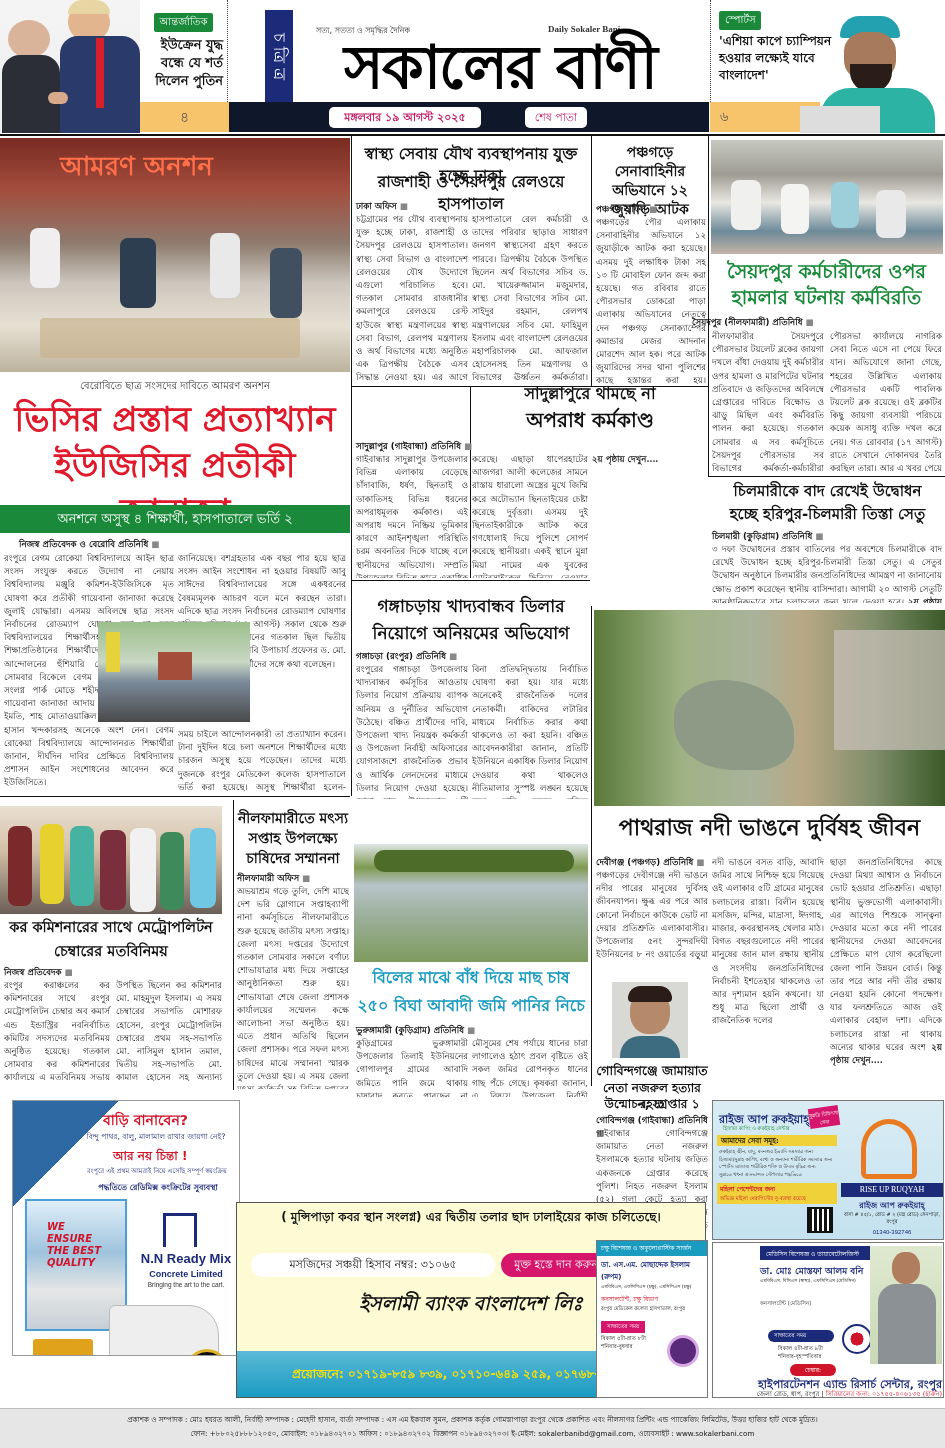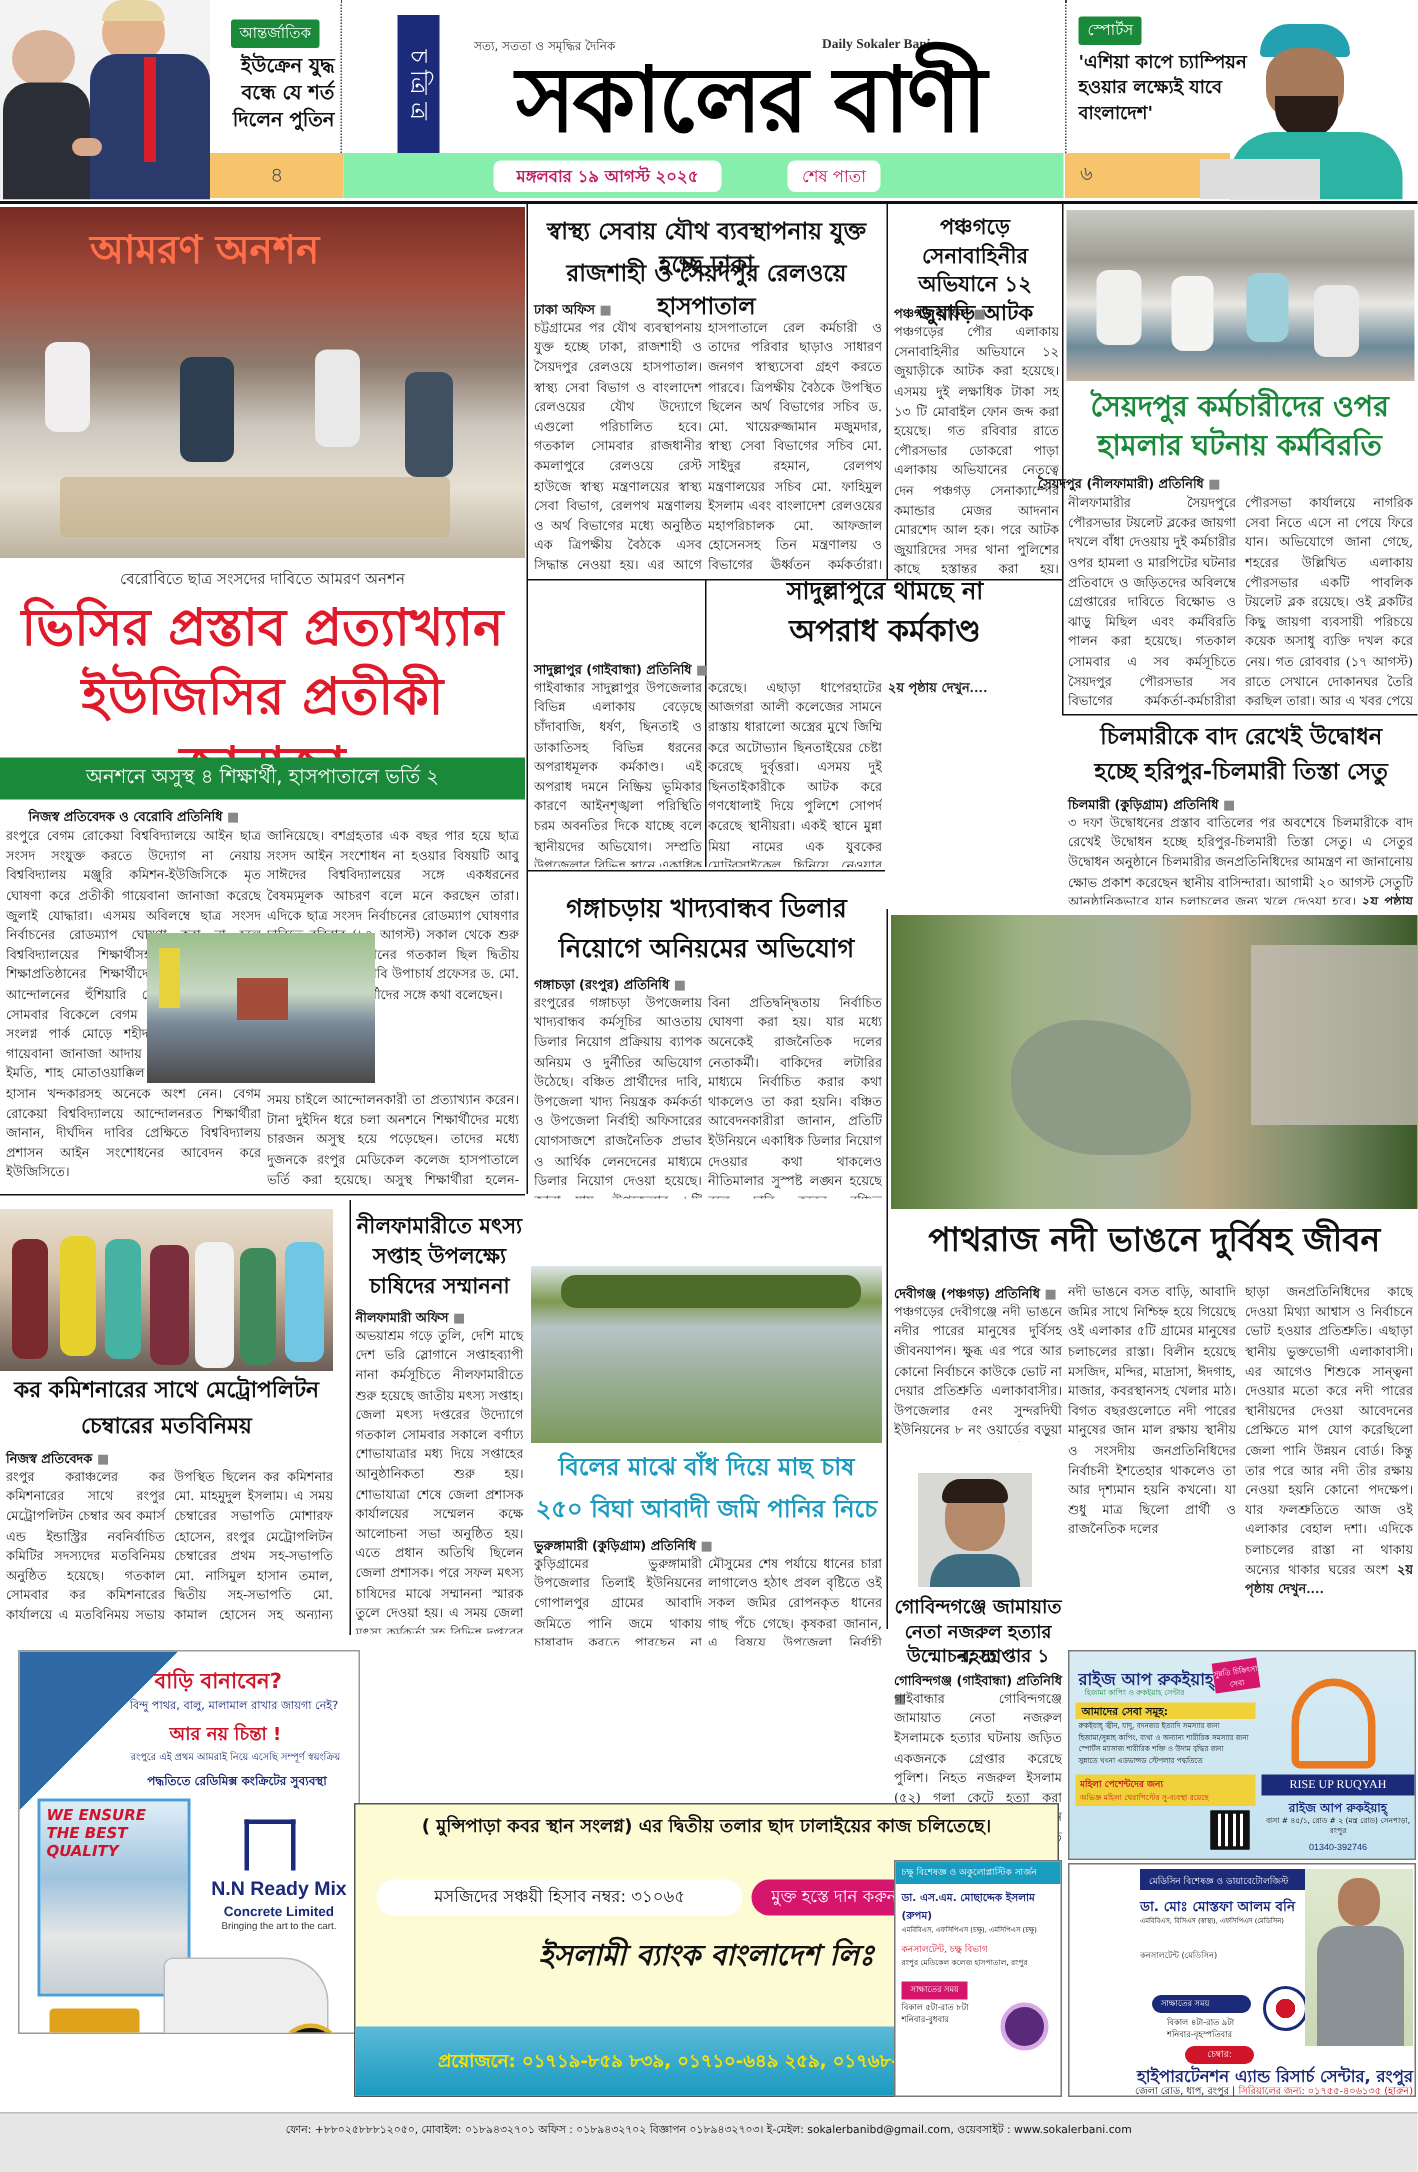--- a/index.html
+++ b/index.html
@@ -28,21 +28,21 @@
 </div>
 <div class="abs" style="left:140px;top:0;width:88px;height:102px;border-right:1px dotted #444;text-align:center;padding-top:10px">
   <span class="tag">আন্তর্জাতিক</span>
   <div style="font-size:13px;font-weight:bold;line-height:18px;margin-top:4px;padding:0 4px;text-align:right">ইউক্রেন যুদ্ধ বন্ধে যে শর্ত দিলেন পুতিন</div>
 </div>
 <div class="abs" style="left:140px;top:102px;width:89px;height:30px;background:#f7c46c;font-size:14px;text-align:center;line-height:30px;color:#555">৪</div>
 <div class="abs" style="left:265px;top:10px;width:28px;height:92px;background:#1c2a7a;color:#fff;font-size:16px;writing-mode:vertical-rl;text-align:center;line-height:28px"><span>চ ত্ৰি ত্ৰ</span></div>
 <div class="abs" style="left:316px;top:24px;font-size:8px;color:#333">সত্য, সততা ও সমৃদ্ধির দৈনিক</div>
 <div class="abs" style="left:548px;top:24px;font-size:9px;font-weight:bold;color:#333;font-family:'Liberation Serif',serif">Daily Sokaler Bani</div>
 <div class="abs" style="left:300px;top:32px;width:400px;font-size:60px;font-weight:bold;line-height:70px;letter-spacing:-2px;color:#000;font-family:'DejaVu Sans',sans-serif;text-align:center">সকালের বাণী</div>
-<div class="abs" style="left:229px;top:102px;width:480px;height:30px;background:#86efac">
+<div class="abs" style="left:229px;top:102px;width:480px;height:30px;background:#0f172a">
   <div style="position:absolute;left:100px;top:5px;width:152px;height:21px;background:#fff;border-radius:5px;color:#c21e66;font-size:11px;font-weight:bold;text-align:center;line-height:21px">মঙ্গলবার ১৯ আগস্ট ২০২৫</div>
   <div style="position:absolute;left:296px;top:5px;width:62px;height:21px;background:#fff;border-radius:5px;color:#c21e66;font-size:11px;text-align:center;line-height:21px">শেষ পাতা</div>
 </div>
 <div class="abs" style="left:710px;top:0;width:105px;height:102px;border-left:1px dotted #444;padding:8px 0 0 8px">
   <span class="tag">স্পোর্টস</span>
   <div style="font-size:12px;font-weight:bold;line-height:17px;margin-top:3px;width:120px">'এশিয়া কাপে চ্যাম্পিয়ন হওয়ার লক্ষ্যেই যাবে বাংলাদেশ'</div>
 </div>
 <div class="abs" style="left:710px;top:102px;width:110px;height:30px;background:#f7c46c;font-size:13px;line-height:30px;padding-left:10px;color:#555">৬</div>
 <div class="photo" style="left:800px;top:6px;width:145px;height:127px">
   <div class="abs" style="left:40px;top:10px;width:60px;height:22px;background:#24a1b0;border-radius:28px 28px 4px 4px"></div>
@@ -197,21 +197,21 @@
   </div>
 <div class="abs body-text" style="left:596px;top:1127px;width:112px;height:104px"><span>গাইবান্ধার গোবিন্দগঞ্জে জামায়াত নেতা নজরুল ইসলামকে হত্যার ঘটনায় জড়িত একজনকে গ্রেপ্তার করেছে পুলিশ। নিহত নজরুল ইসলাম (৫২) গলা কেটে হত্যা করা হয়েছিল। ঘটনার রহস্য উন্মোচন করেছে থানা পুলিশ। গ্রেপ্তারকৃত ব্যক্তিকে আদালতে সোপর্দ করা হয়েছে।</span> </div>
 
 <div class="abs" style="left:12px;top:1100px;width:228px;height:256px;border:1px solid #999;background:linear-gradient(135deg,#2f69a3 0%,#2f69a3 22%,#fff 22%);overflow:hidden">
   <div class="abs" style="left:90px;top:8px;font-size:14px;font-weight:bold;color:#d0142a">বাড়ি বানাবেন?</div>
   <div class="abs" style="left:60px;top:30px;width:166px;font-size:7.5px;color:#1c2a7a;text-align:center">বিন্দু পাথর, বালু, মালামাল রাখার জায়গা নেই?</div>
   <div class="abs" style="left:100px;top:46px;font-size:12px;font-weight:bold;color:#d0142a">আর নয় চিন্তা !</div>
   <div class="abs" style="left:62px;top:65px;width:164px;font-size:6.5px;color:#1c2a7a;text-align:center">রংপুরে এই প্রথম আমরাই নিয়ে এসেছি সম্পূর্ণ স্বয়ংক্রিয়</div>
   <div class="abs" style="left:70px;top:80px;width:150px;font-size:8px;font-weight:bold;color:#1c2a7a;text-align:center">পদ্ধতিতে রেডিমিক্স কংক্রিটের সুব্যবস্থা</div>
   <div class="abs" style="left:12px;top:98px;width:102px;height:132px;border:2px solid #4c9fd6;background:linear-gradient(180deg,#dfeef8 0%,#9fc3dd 40%,#e6e6e6 70%,#c6cfd6 100%)">
-    <div style="font-size:10px;font-weight:bold;font-style:italic;color:#d0142a;padding:4px;line-height:12px">WE ENSURE THE BEST QUALITY</div>
+    <div style="font-size:10px;font-weight:bold;font-style:italic;color:#d0142a;padding:20px;line-height:12px">WE ENSURE THE BEST QUALITY</div>
   </div>
   <div class="abs" style="left:150px;top:112px;width:34px;height:34px;border:3px solid #1c2a7a;border-bottom:none"></div>
   <div class="abs" style="left:118px;top:150px;width:110px;text-align:center;font-size:13px;font-weight:bold;color:#1c2a7a;font-family:'Liberation Sans',sans-serif">N.N Ready Mix</div>
   <div class="abs" style="left:118px;top:168px;width:110px;text-align:center;font-size:9px;font-weight:bold;color:#1c2a7a;font-family:'Liberation Sans',sans-serif">Concrete Limited</div>
   <div class="abs" style="left:118px;top:180px;width:110px;text-align:center;font-size:6.5px;color:#333;font-family:'Liberation Sans',sans-serif">Bringing the art to the cart.</div>
   <div class="abs" style="left:96px;top:204px;width:110px;height:54px;background:#eeeeee;border-radius:6px 30px 6px 6px;border:1px solid #bbb"></div>
   <div class="abs" style="left:20px;top:238px;width:60px;height:20px;background:#e0a21a;border-radius:3px"></div>
   <div class="abs" style="left:172px;top:248px;width:44px;height:44px;border-radius:50%;background:#111;border:3px solid #e0b227;color:#fff;font-size:9px;font-weight:bold;text-align:center;line-height:38px"><span>100%</span></div>
   <div class="abs" style="left:0;top:268px;width:170px;height:30px;background:#111;color:#fff;font-size:7px;padding:2px 6px;line-height:9px;font-family:'Liberation Sans',sans-serif">
     <div>01716-921295,01713-737863</div>
@@ -273,14 +273,15 @@
   <div class="abs" style="left:22px;top:6px;width:28px;height:32px;border-radius:45%;background:#b07e5e"></div>
   <div class="abs" style="left:8px;top:38px;width:58px;height:80px;background:#8c9196;border-radius:18px 18px 0 0"></div>
 </div>
 <div class="abs" style="left:790px;top:1364px;width:46px;height:12px;background:#d0142a;color:#fff;font-size:6px;text-align:center;border-radius:6px;line-height:12px">চেম্বার:</div>
 <div class="abs" style="left:600px;top:1376px;width:342px;text-align:right;font-size:11px;font-weight:bold;color:#1c2a7a">হাইপারটেনশন এ্যান্ড রিসার্চ সেন্টার, রংপুর</div>
 <div class="abs" style="left:600px;top:1389px;width:342px;text-align:right;font-size:6.5px">
   <span>জেলা রোড, ধাপ, রংপুর</span> | <span style="color:#d0142a">সিরিয়ালের জন্য: ০১৭৫৫-৪০৬১৩৫ (হারুন)</span>
 </div>
 
 <div class="abs" style="left:0;top:1408px;width:945px;height:40px;background:#e6e6e6;border-top:1px solid #bbb;text-align:center;padding-top:4px">
+  <div style="font-size:7.2px;color:#111;line-height:14px;white-space:nowrap;overflow:hidden">প্রকাশক ও সম্পাদক : মোঃ হযরত আলী, নির্বাহী সম্পাদক : মেহেদী হাসান, বার্তা সম্পাদক : এস এম ইকবাল সুমন, প্রকাশক কর্তৃক গোমস্তাপাড়া রংপুর থেকে প্রকাশিত এবং নীলসাগর প্রিন্টিং এন্ড প্যাকেজিং লিমিটেড, উত্তর হাজির হাট থেকে মুদ্রিত।</div>
   <div style="font-size:7.2px;color:#111;line-height:14px;white-space:nowrap;overflow:hidden">ফোন: +৮৮০২৫৮৮৮১২০৫০, মোবাইল: ০১৮৯৪৩২৭০১ অফিস : ০১৮৯৪৩২৭০২ বিজ্ঞাপন ০১৮৯৪৩২৭০৩। ই-মেইল: sokalerbanibd@gmail.com, ওয়েবসাইট : www.sokalerbani.com</div>
 </div>
 
 </body></html>

